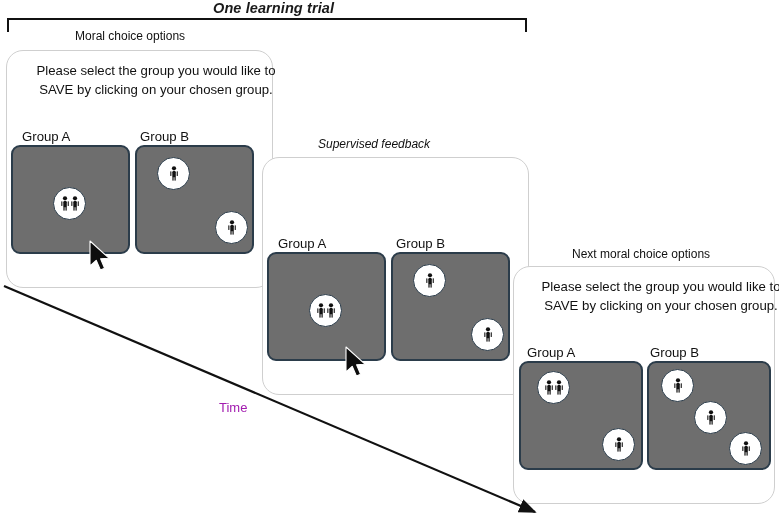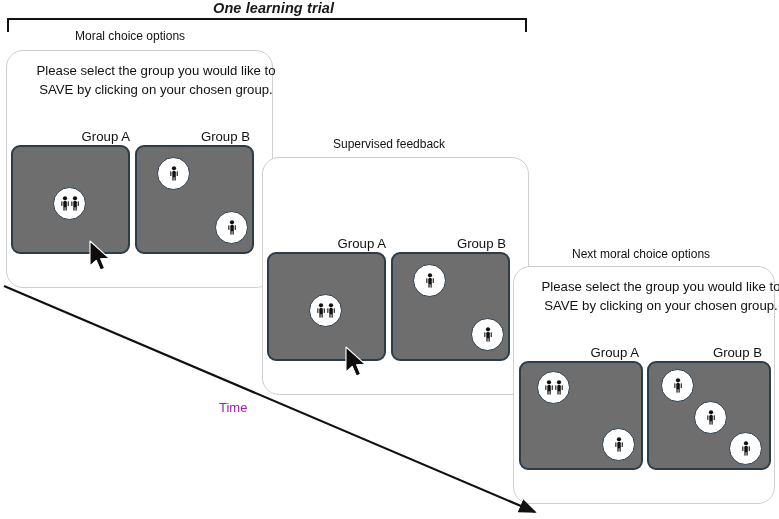--- a/index.html
+++ b/index.html
@@ -51,21 +51,21 @@
     font-size:13.2px;
     line-height:1.42;
     color:#111;
     margin-left:16px;
   }
 
   
   .group-label{
     position:absolute;
     font-size:13.2px;
-    text-align:right;
+    text-align:left;
     white-space:nowrap;
     color:#111;
   }
   .group-box{
     position:absolute;
     background:#6e6e6e;
     border:2.1px solid #2b3c4a;
     border-radius:9px;
     box-sizing:border-box;
   }
@@ -157,21 +157,21 @@
       </svg>
     </div>
   </div>
 
   <div class="cursor" style="left:88px;top:240px;">
     <svg width="26" height="32" viewBox="0 0 26 32">
       <path d="M2,1 L2,26 L8.2,20.3 L12.4,30 L16.6,28.2 L12.6,18.8 L21,18.2 Z" fill="#0d0d0d" stroke="#ffffff" stroke-width="1.1" stroke-linejoin="round"></path>
     </svg>
   </div>
 
-  <div class="panel-caption" style="left:333px;top:137px;">Supervised feedback</div>
+  <div class="panel-caption" style="left:318px;top:137px;font-style:italic;">Supervised feedback</div>
   <div class="panel" style="left:262px;top:157px;width:267px;height:238px;"></div>
 
   <div class="group-label" style="left:278px;top:236px;width:108px;">Group A</div>
   <div class="group-box" style="left:267px;top:252px;width:119px;height:109px;">
     <div class="bubble" style="left:40px;top:40px;width:33px;height:33px;">
       <svg width="22" height="15" viewBox="0 0 22 15" aria-hidden="true">
         <g fill="#111">
           <circle cx="6" cy="2.3" r="2.1"></circle>
           <rect x="4.3" y="5" width="3.5" height="6.2" rx="1.2"></rect>
           <rect x="4.4" y="10.4" width="1.2" height="4.2"></rect>

